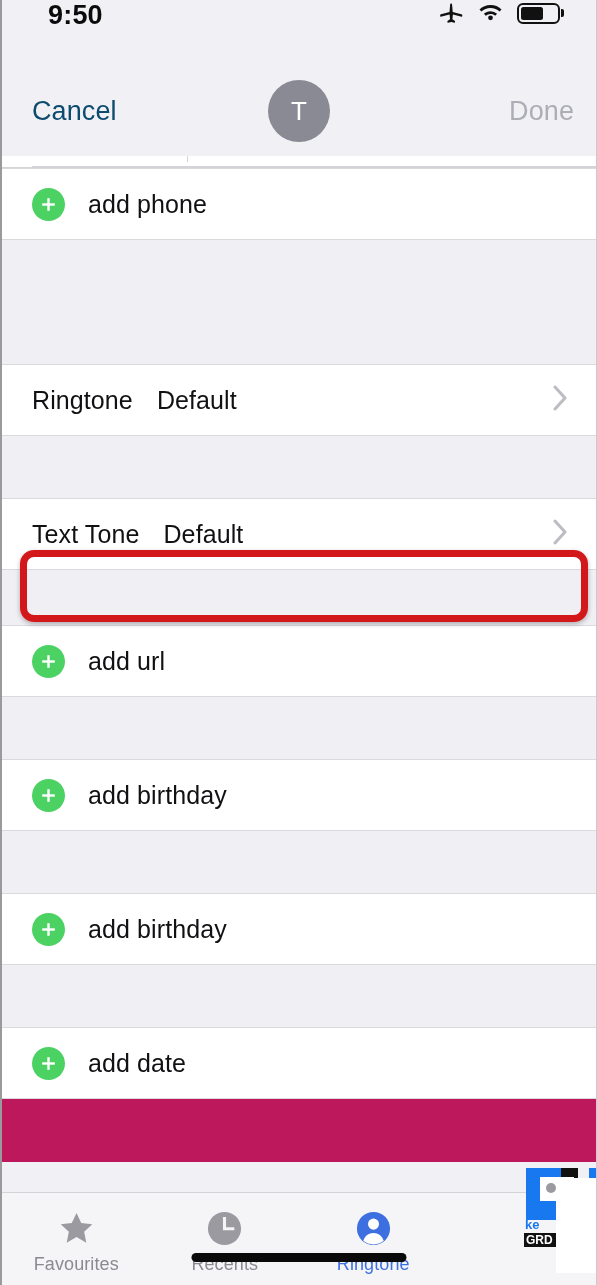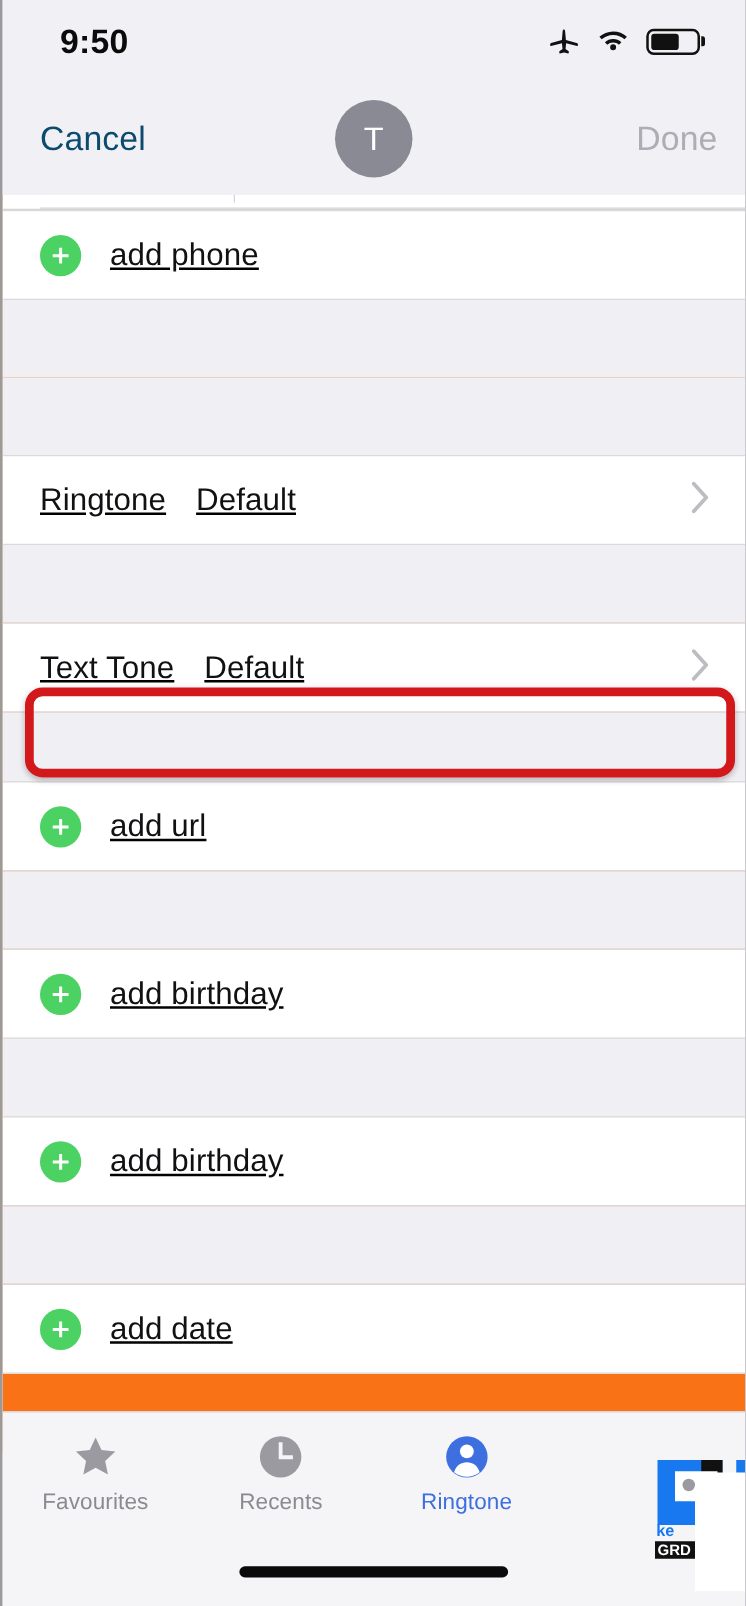--- a/index.html
+++ b/index.html
@@ -18,21 +18,21 @@
     background:#F1F1F5;
     border-left:2px solid #9a9a9a;
     border-right:1px solid #c9c9cf;
     overflow:hidden;
   }
 
   
   .statusbar {
     position:absolute; top:0; left:0; right:12px; height:66px;
     background:#F1F1F5;
-    display:flex; align-items:center;
+    display:flex; align-items:flex-start;
     padding:0 24px 0 46px;
   }
   .sb-time {
     font-size:27px; font-weight:bold; color:#0b0b0c;
     letter-spacing:.2px;
   }
   .sb-right {
     margin-left:auto; display:flex; align-items:center; gap:13px;
   }
   .ico-plane  { width:26px; height:26px; }
@@ -65,23 +65,22 @@
     transform:translate(-50%,-50%);
     width:62px; height:62px; border-radius:50%;
     background:#8A8A94;
     display:flex; align-items:center; justify-content:center;
     color:#ffffff; font-size:26px; font-weight:400;
   }
 
   
   .content {
     position:absolute; top:156px; left:0; right:0; bottom:123px;
-    background:#f97316;
+    background:#be185d;
     overflow:hidden;
-    text-decoration:underline;
   }
 
   
   .partial-row {
     height:12px; background:#ffffff; position:relative;
     border-bottom:1.2px solid #D3D3D8;
   }
   .partial-row .vdiv {
     position:absolute; left:185px; top:-6px; width:1.2px; height:12px;
     background:#D3D3D8;
@@ -131,21 +130,21 @@
     left:18px; top:550px; width:568px; height:72px;
     border:7px solid #D2181B;
     border-radius:14px;
     pointer-events:none;
     box-shadow:0 2px 5px rgba(0,0,0,.28);
     z-index:40;
   }
 
   
   .tabbar {
-    position:absolute; bottom:0; left:0; right:0; height:156px;
+    position:absolute; bottom:0; left:0; right:0; height:93px;
     background:#F5F5F8;
     border-top:1.2px solid #D3D3D8;
   }
   .tabs {
     display:flex; height:90px;
   }
   .tab {
     flex:1; display:flex; flex-direction:column;
     align-items:center; justify-content:center; gap:6px;
     padding-top:8px;

